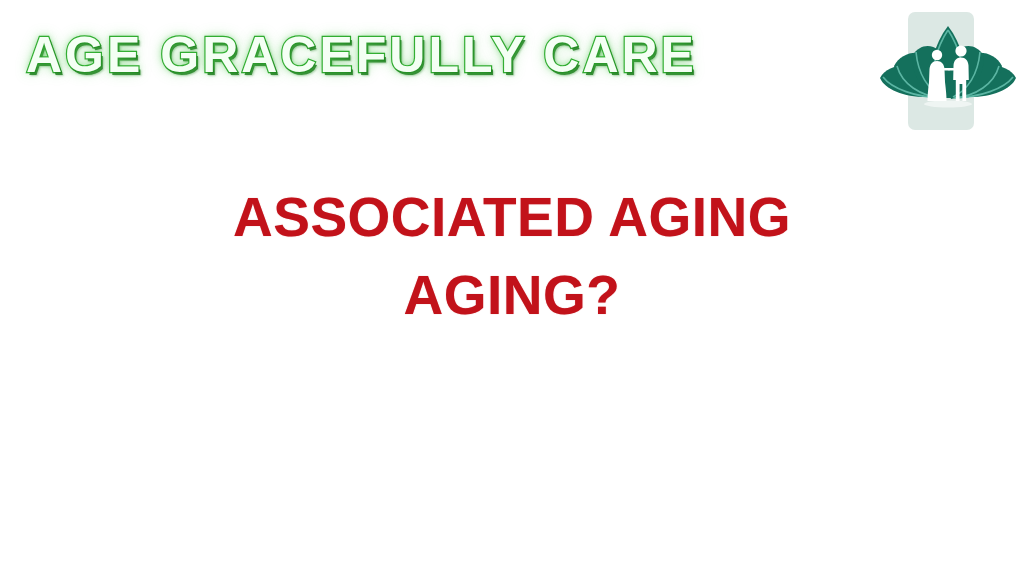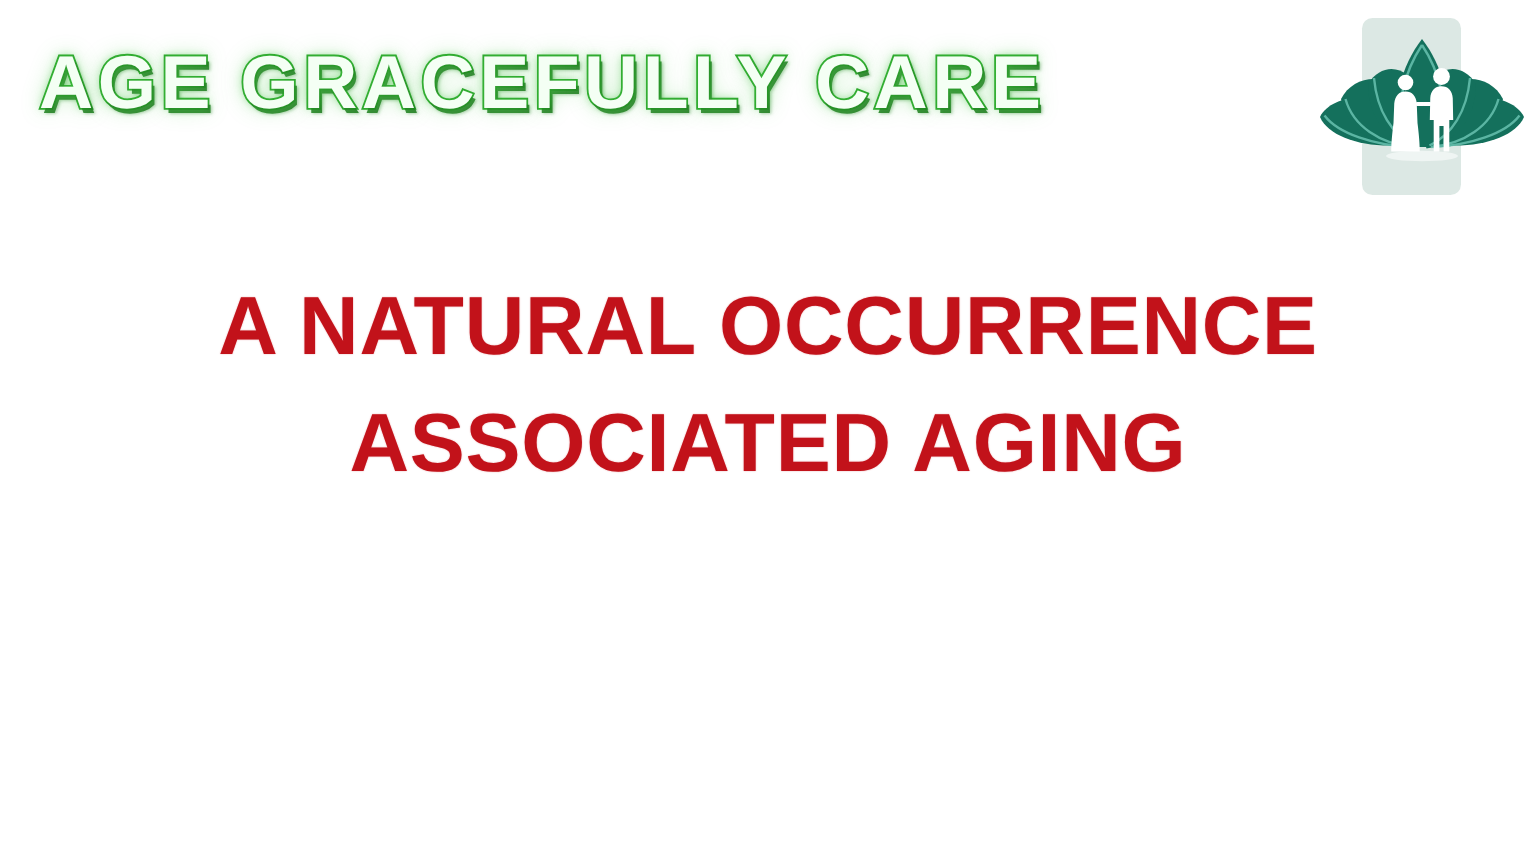--- a/index.html
+++ b/index.html
@@ -129,17 +129,17 @@
                  L 81.2 80 L 83.8 80 L 83.8 101 L 87.6 101
                  L 87.6 84 L 90.4 84 L 90.4 101 L 94.2 101
                  L 94.2 80 L 96.8 80 L 96.5 65.5
                  C 96.2 60.5, 93.5 57.5, 89 57.5 Z"></path>
         <rect x="76" y="68" width="6.6" height="2.6" rx="1.3"></rect>
       </g>
     </svg>
   </div>
 
   <div class="headline">
-    <span class="headline-line">A NATURAL OCCURRENCE</span>
     <span class="headline-line">ASSOCIATED AGING</span>
+    <span class="headline-line">AGING?</span>
   </div>
 
 </div>
 
 </body></html>

